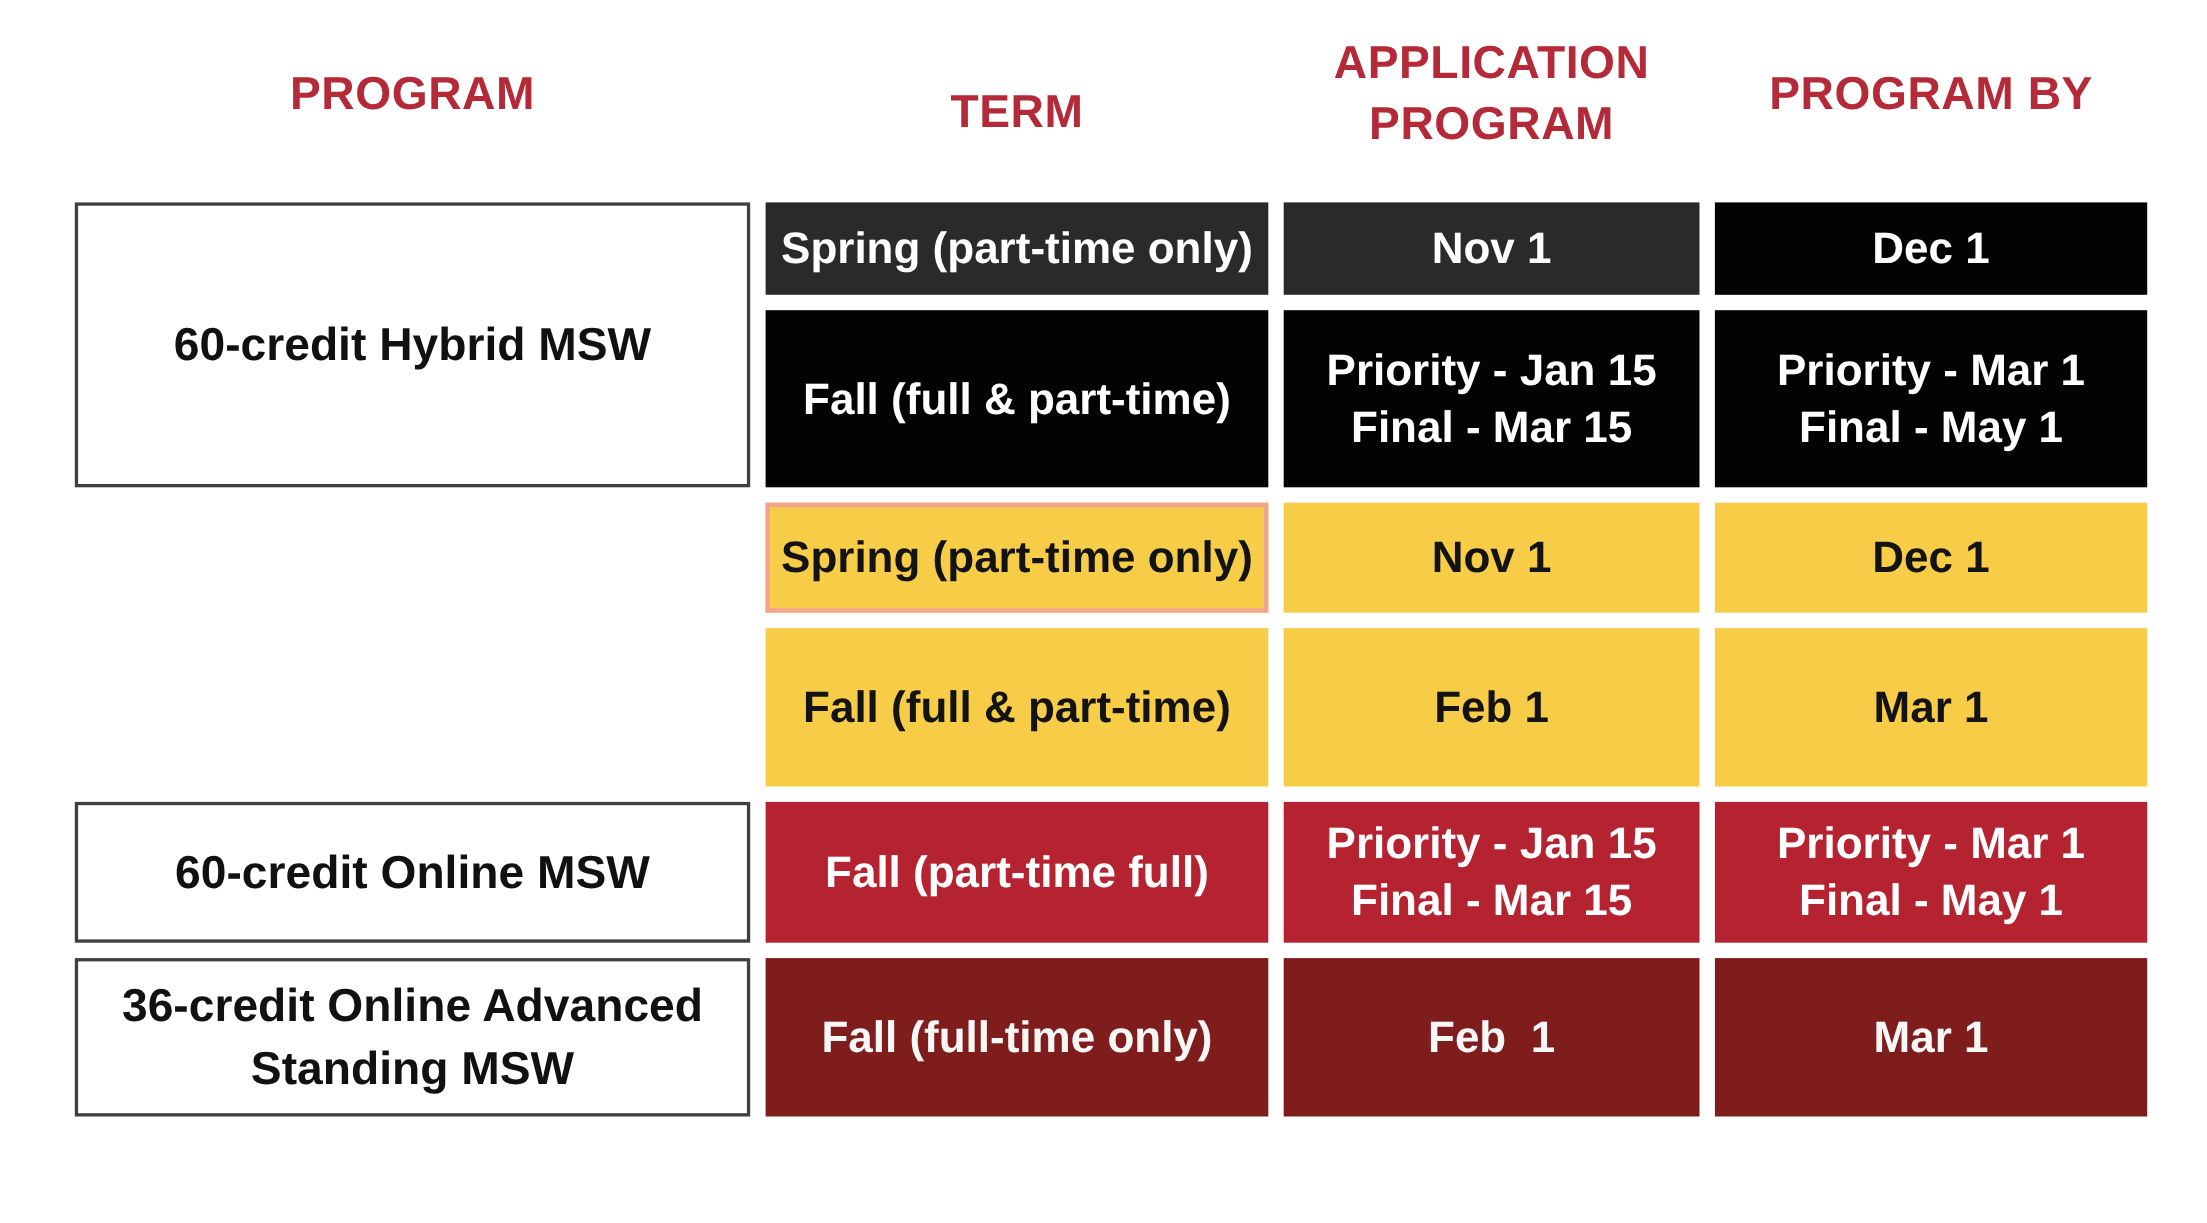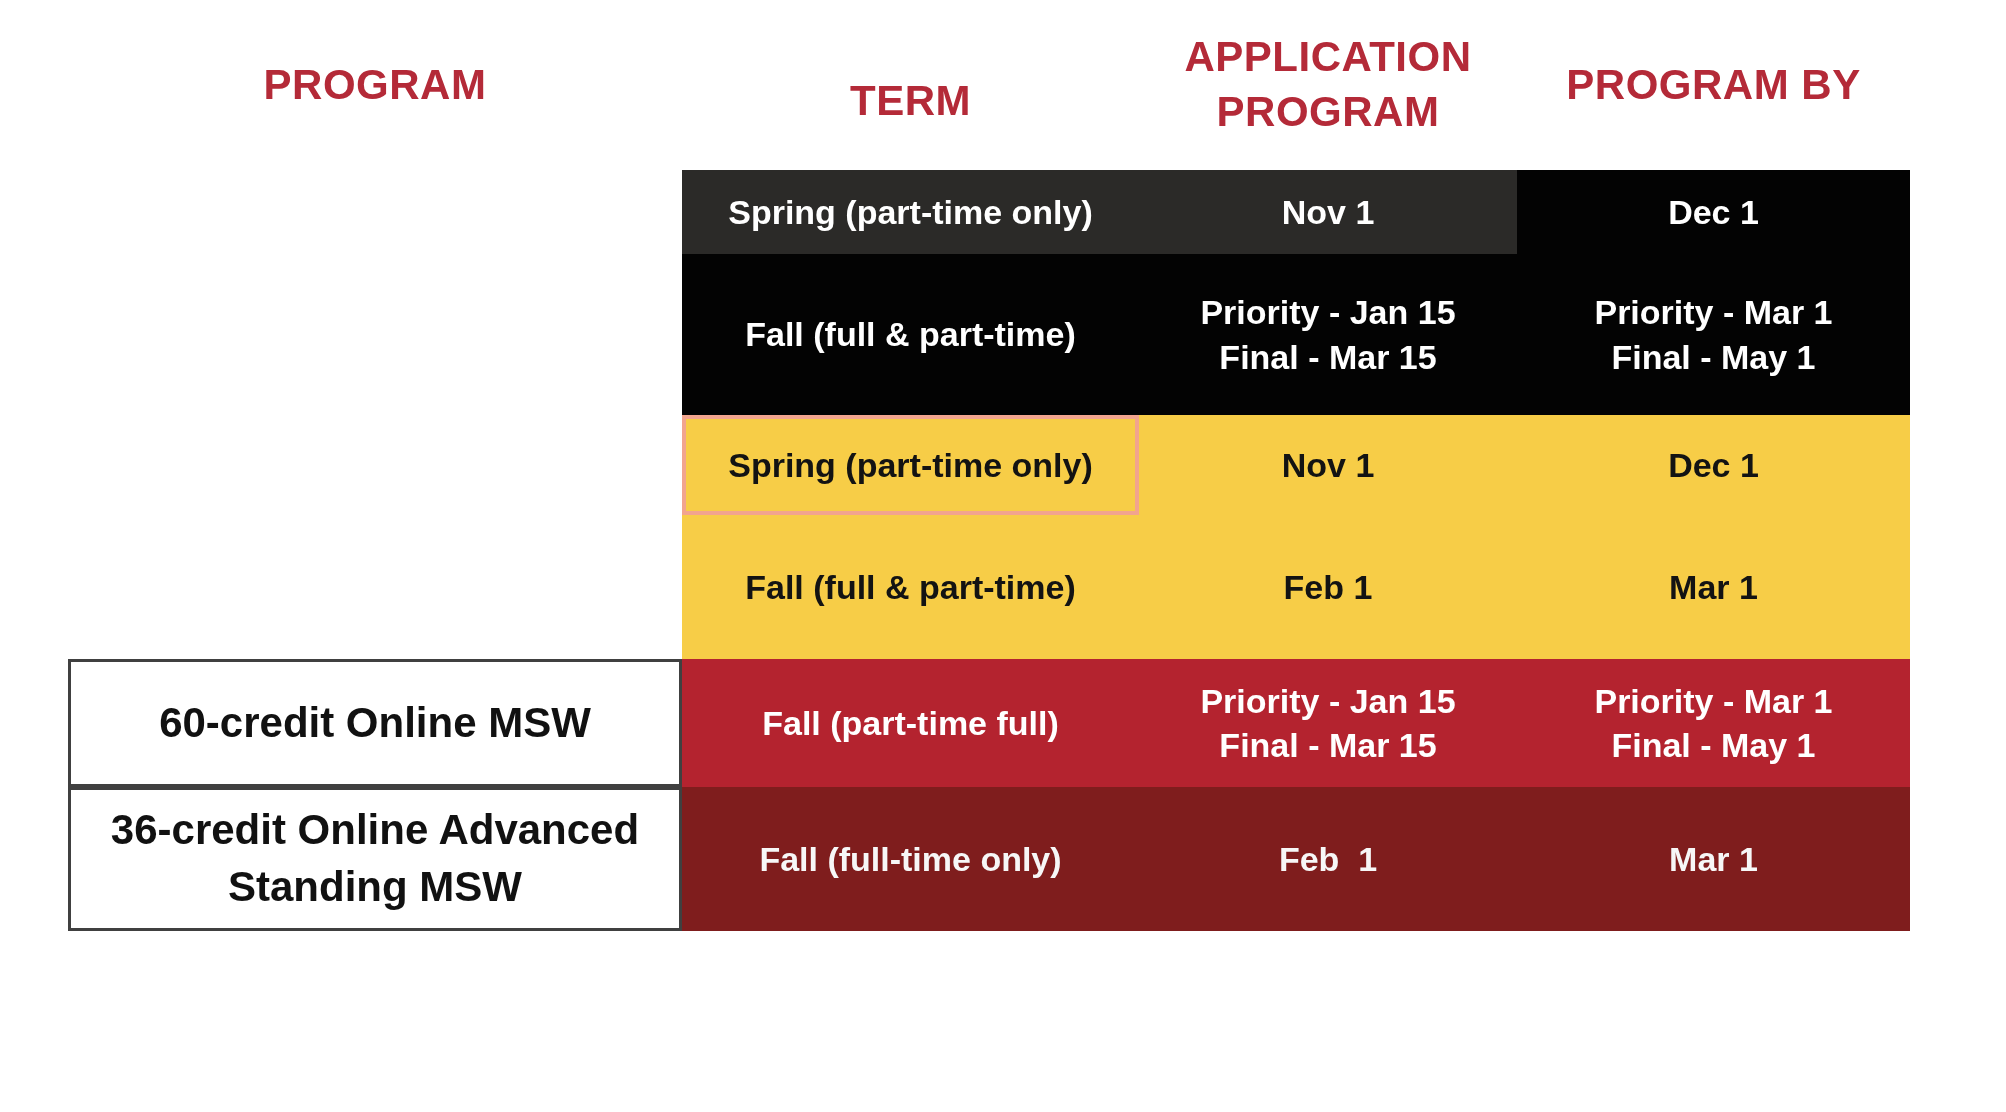--- a/index.html
+++ b/index.html
@@ -8,35 +8,35 @@
     background: #ffffff;
     font-family: "Liberation Sans", "DejaVu Sans", sans-serif;
     overflow: hidden;
   }
   .grid {
     position: absolute;
     left: 68px; top: 0;
     display: grid;
     grid-template-columns: 614px 457px 378px 393px;
     grid-template-rows: 170px 84px 161px 100px 144px 128px 144px;
-    gap: 0;
+    gap: 14px;
     width: 1884px;
   }
   .hdr {
     display: flex; align-items: center; justify-content: center;
     text-align: center;
     color: #b42a38;
     font-size: 42px; font-weight: 700;
     line-height: 1.3; letter-spacing: 0.5px;
   }
   .cell {
     display: flex; flex-direction: column;
     align-items: center; justify-content: center;
     text-align: center;
-    font-size: 34px; font-weight: 700;
+    font-size: 40px; font-weight: 700;
     line-height: 1.3;
     white-space: pre-wrap;
   }
   .progbox {
     background: #ffffff;
     border: 3px solid #404040;
     color: #111111;
     font-size: 42px; font-weight: 700;
     line-height: 1.35;
     padding: 0 38px;
@@ -59,20 +59,23 @@
   <div class="hdr" style="grid-column:2; grid-row:1;margin-top:32px;">
     <span>TERM</span>
   </div>
   <div class="hdr" style="grid-column:3; grid-row:1;">
     <span>APPLICATION PROGRAM</span>
   </div>
   <div class="hdr" style="grid-column:4; grid-row:1;">
     <span>PROGRAM BY</span>
   </div>
 
+  <div class="cell progbox" style="grid-column:1; grid-row:2/4;">
+    <span>60-credit Hybrid MSW</span>
+  </div>
   <div class="cell progbox" style="grid-column:1; grid-row:6;justify-content:center;">
     <span>60-credit Online MSW</span>
   </div>
   <div class="cell progbox" style="grid-column:1; grid-row:7;">
     <span>36-credit Online Advanced Standing MSW</span>
   </div>
 
   <div class="cell charcoal" style="grid-column:2; grid-row:2;">
     <span>Spring (part-time only)</span>
   </div>

